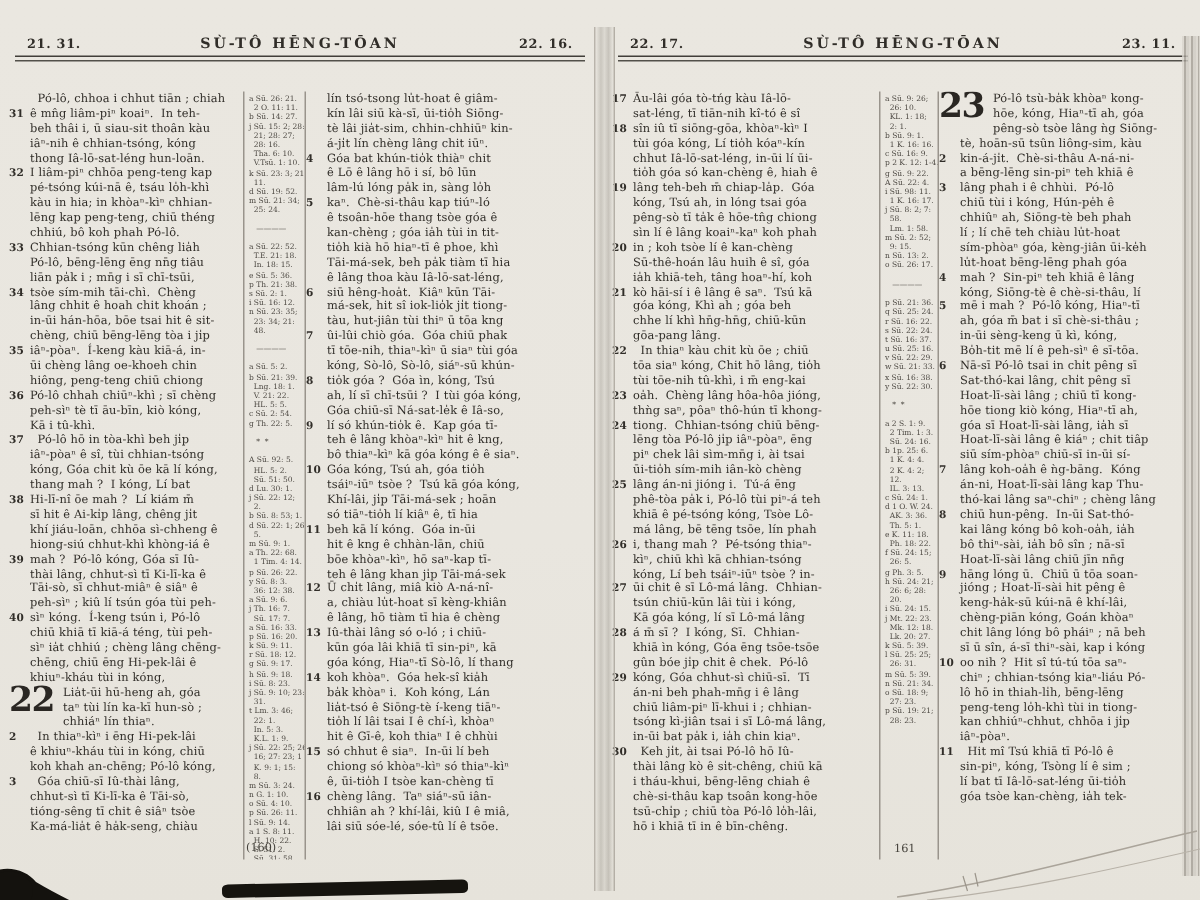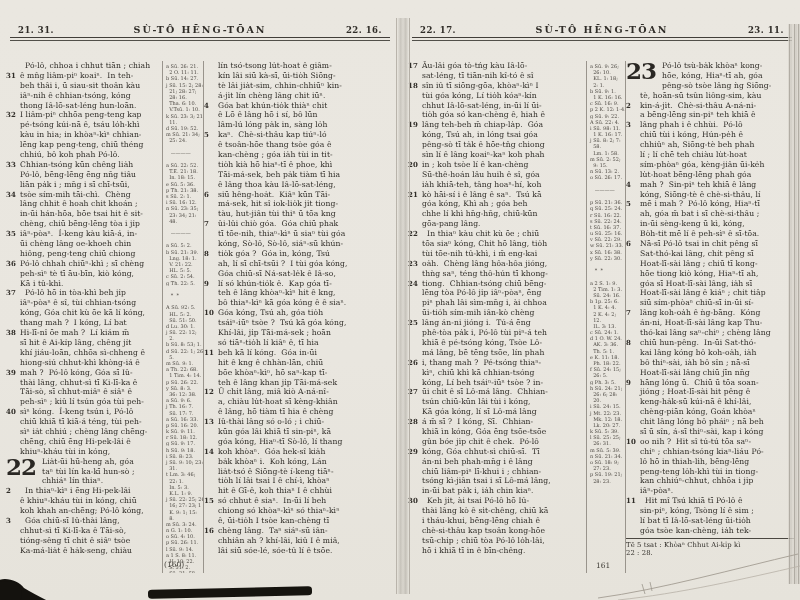--- a/index.html
+++ b/index.html
@@ -290,24 +290,24 @@
         <div class="ln">Sū-thê-hoán lâu huih ê sî, góa</div>
         <div class="ln">ia̍h khiā-teh, tâng hoaⁿ-hí, koh</div>
         <div class="ln"><span class="vn">21</span>kò hāi-sí i ê lâng ê saⁿ.  Tsú kā</div>
         <div class="ln">góa kóng, Khì ah ; góa beh</div>
         <div class="ln">chhe lí khì hn̄g-hn̄g, chiū-kūn</div>
         <div class="ln">gōa-pang lâng.</div>
         <div class="ln"><span class="vn">22</span>  In thiaⁿ kàu chit kù ōe ; chiū</div>
         <div class="ln">tōa siaⁿ kóng, Chit hō lâng, tio̍h</div>
         <div class="ln">tùi tōe-nih tû-khì, i m̄ eng-kai</div>
         <div class="ln"><span class="vn">23</span>oa̍h.  Chèng lâng hôa-hôa jióng,</div>
-        <div class="ln">thǹg saⁿ, téng thô-hún tī khong-</div>
+        <div class="ln">thǹg saⁿ, pôaⁿ thô-hún tī khong-</div>
         <div class="ln"><span class="vn">24</span>tiong.  Chhian-tsóng chiū bēng-</div>
         <div class="ln">lēng tòa Pó-lô ji̍p iâⁿ-pòaⁿ, ēng</div>
-        <div class="ln">piⁿ phah lâi sìm-mn̄g i, ài chhoa</div>
+        <div class="ln">piⁿ chek lâi sìm-mn̄g i, ài tsai</div>
         <div class="ln">ūi-tio̍h sím-mih iân-kò chèng</div>
         <div class="ln"><span class="vn">25</span>lâng án-ni jióng i.  Tú-á ēng</div>
         <div class="ln">phê-tòa pa̍k i, Pó-lô tùi piⁿ-á teh</div>
         <div class="ln">khiā ê pé-tsóng kóng, Tsòe Lô-</div>
         <div class="ln">má lâng, bē tēng tsōe, lín phah</div>
         <div class="ln"><span class="vn">26</span>i, thang mah ?  Pé-tsóng thiaⁿ-</div>
         <div class="ln">kìⁿ, chiū khì kā chhian-tsóng</div>
         <div class="ln">kóng, Lí beh tsáiⁿ-iūⁿ tsòe ? in-</div>
         <div class="ln"><span class="vn">27</span>ūi chit ê sī Lô-má lâng.  Chhian-</div>
         <div class="ln">tsún chiū-kūn lâi tùi i kóng,</div>
@@ -442,24 +442,20 @@
         <div class="ln">lô hō in thiah-li̍h, bēng-lēng</div>
         <div class="ln">peng-teng lo̍h-khì tùi in tiong-</div>
         <div class="ln">kan chhiúⁿ-chhut, chhōa i ji̍p</div>
         <div class="ln">iâⁿ-pòaⁿ.</div>
         <div class="ln"><span class="vn">11</span>  Hit mî Tsú khiā tī Pó-lô ê</div>
         <div class="ln">sin-piⁿ, kóng, Tsòng lí ê sim ;</div>
         <div class="ln">lí bat tī Iâ-lō-sat-léng ūi-tio̍h</div>
         <div class="ln">góa tsòe kan-chèng, ia̍h tek-</div>
       </div>
   </div>
-  <div class="footnote">
-      <div class="ln">Tē 5 tsat : Khòaⁿ Chhut Ai-ki̍p kì</div>
-      <div class="ln">22 : 28.</div>
-    </div>
   <div class="pagenum">161</div>
 </div>
 
 <div class="gutter-shadow"></div>
 <div class="page-edge-lines"></div>
 
 <svg class="ink-blob" viewBox="0 0 70 40">
   <path d="M0,12 C10,6 24,10 30,18 C40,24 52,30 64,36 C66,38 62,40 54,39 C40,38 20,40 6,40 L0,40 Z" fill="#14120e"></path>
   <ellipse cx="12" cy="24" rx="16" ry="13" fill="#14120e"></ellipse>
 </svg>

